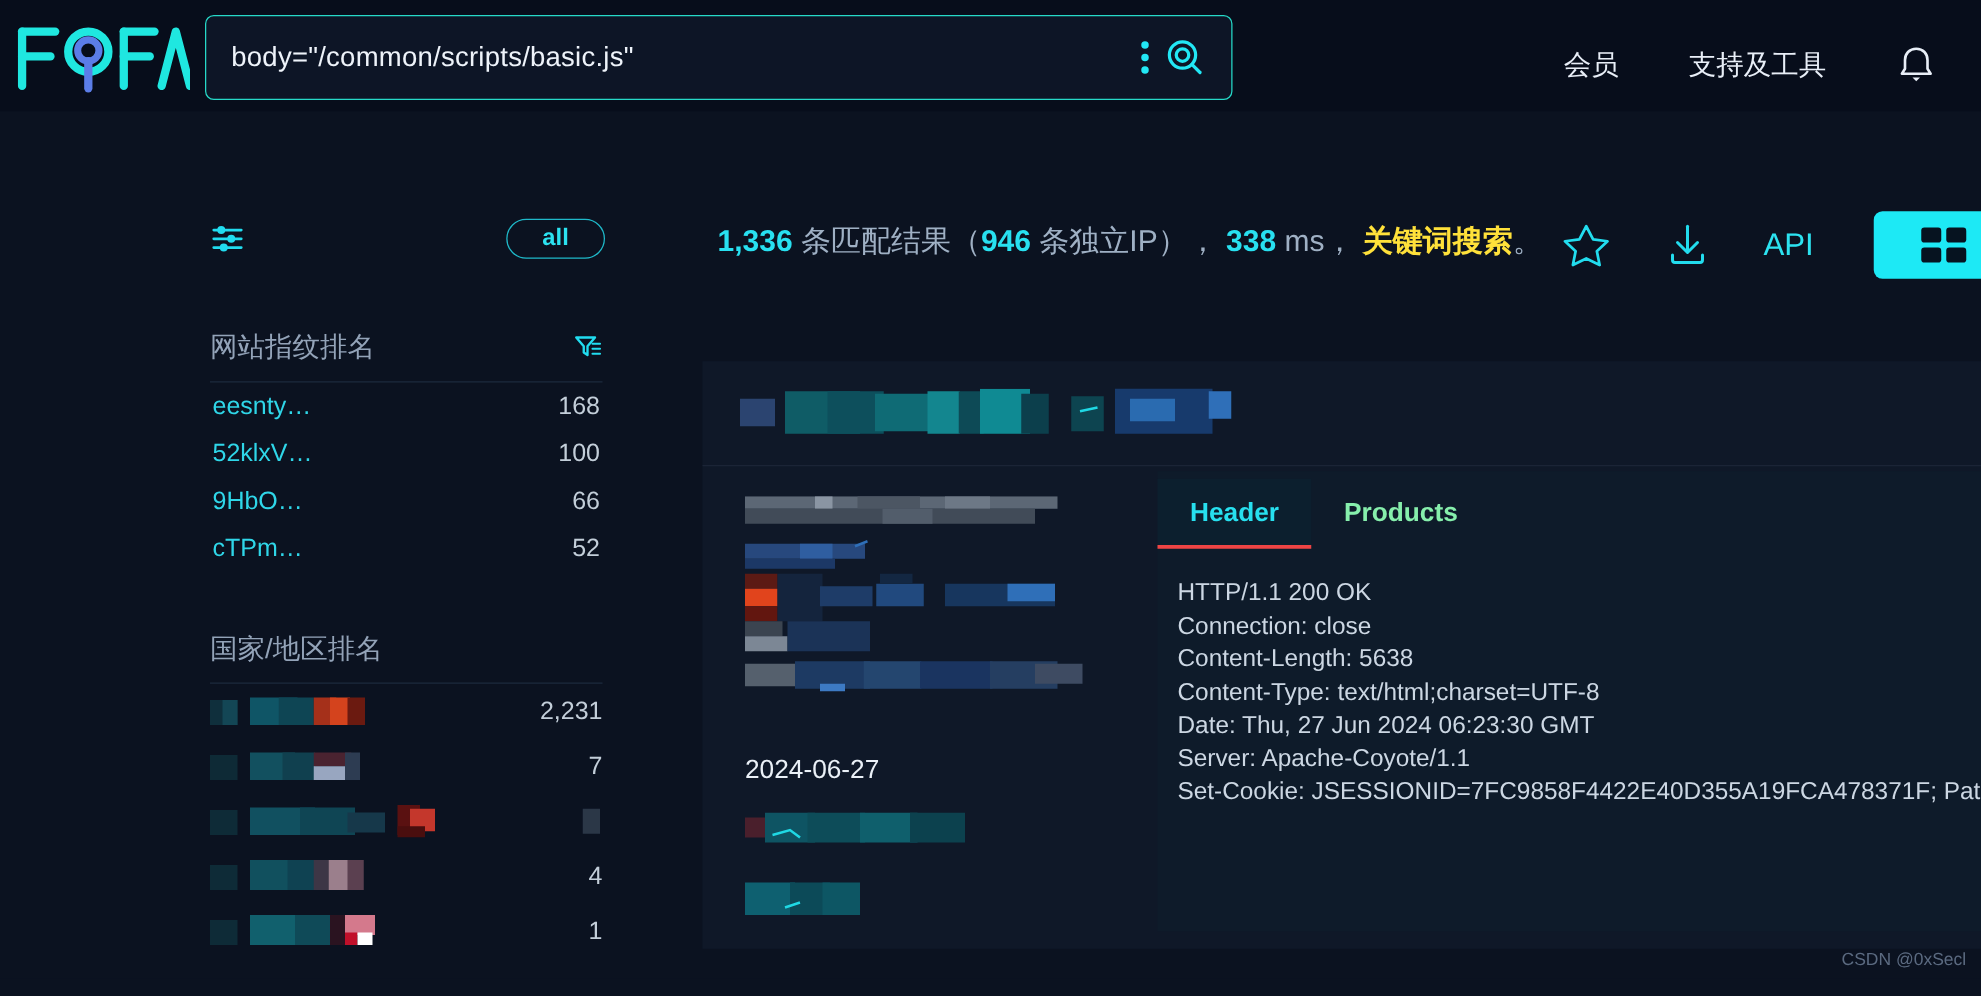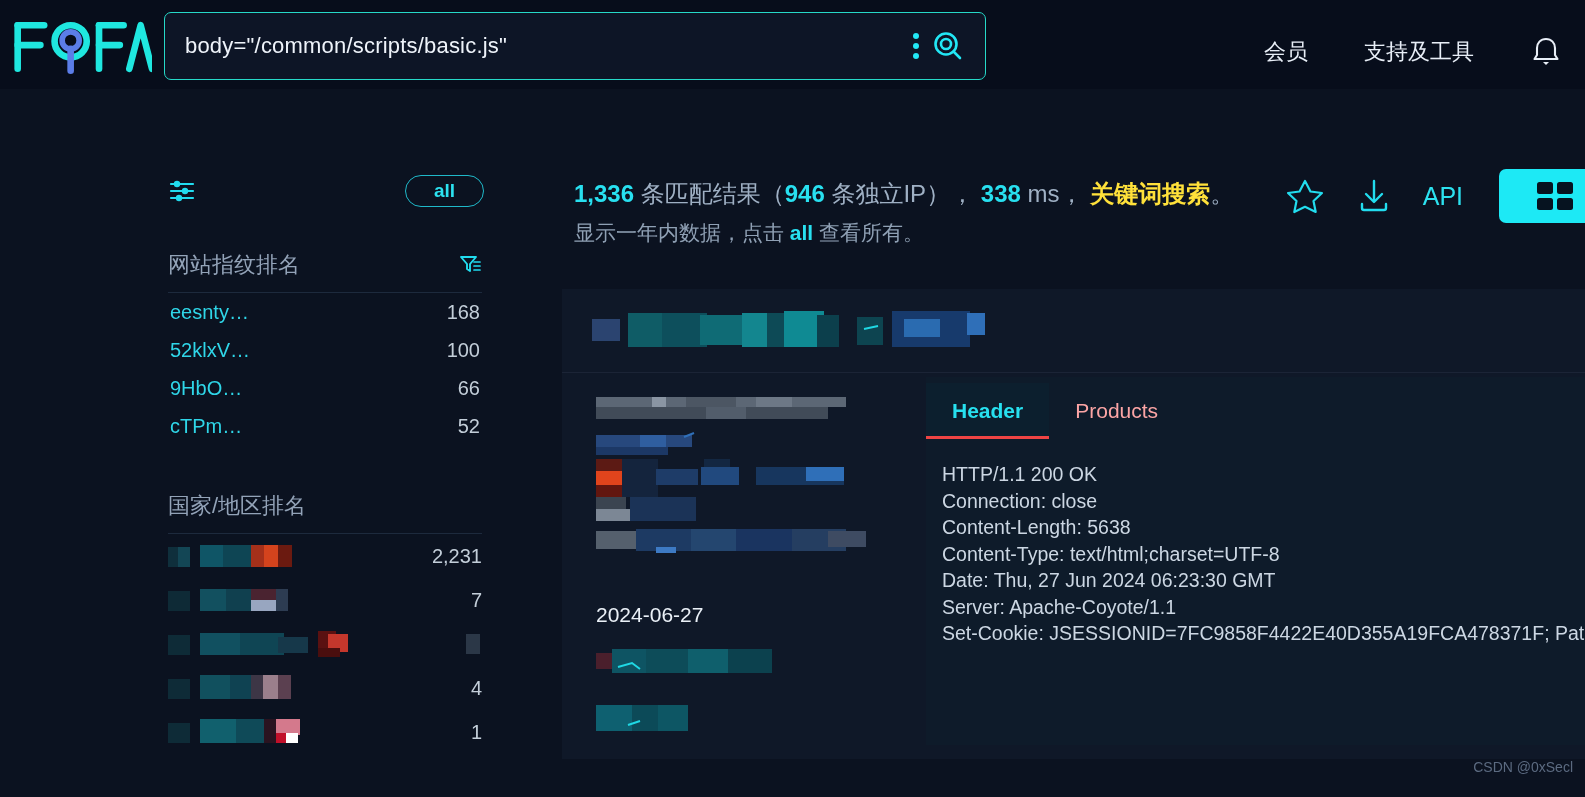--- a/index.html
+++ b/index.html
@@ -40,21 +40,21 @@
     padding: 0 10px 0 20px;
     letter-spacing: .2px;
   }
   .search-actions { display: flex; align-items: center; gap: 14px; padding-right: 22px; }
   .dots-icon { width: 6px; height: 26px; display: flex; flex-direction: column;
                justify-content: space-between; align-items: center; cursor: pointer; }
   .dots-icon i { display: block; width: 6px; height: 6px; border-radius: 50%; background: #22e7f5; }
   .search-go { cursor: pointer; line-height: 0; }
 
   .header-nav {
-    position: absolute; right: 23px; top: 0; height: 103px;
+    position: absolute; right: 36px; top: 0; height: 103px;
     display: flex; align-items: center; gap: 56px;
   }
   .nav-link { color: #e8eef7; font-size: 22px; cursor: pointer; white-space: nowrap; }
   .bell { cursor: pointer; line-height: 0; }
 
   
   .content { position: absolute; left: 0; top: 89px; width: 1585px; height: 694px; background: #0b1220; }
 
   
   .sidebar { position: absolute; left: 160px; top: 0; width: 330px; }
@@ -63,21 +63,21 @@
     height: 48px; padding: 0 6px 0 8px; margin-top: 78px;
   }
   .slider-icon { cursor: pointer; line-height: 0; }
   .all-pill {
     border: 1.4px solid #1fb9c9; border-radius: 16px;
     color: #2ce2f0; font-size: 19px; font-weight: bold;
     padding: 4px 28px; cursor: pointer; background: transparent;
     font-family: "Liberation Sans", sans-serif;
   }
 
-  .panel { margin-top: 35px; padding: 0 8px; }
+  .panel { margin-top: 48px; padding: 0 8px; }
   .panel-head {
     display: flex; align-items: center; justify-content: space-between;
     padding-bottom: 12px;
   }
   .panel-title { color: #93a3b8; font-size: 22px; }
   .funnel { cursor: pointer; line-height: 0; }
   .rule { height: 1px; background: #1d2a3d; width: 100%; }
 
   .row {
     display: flex; align-items: center; justify-content: space-between;
@@ -94,21 +94,21 @@
   .main { position: absolute; left: 560px; top: 0; right: 0; }
   .summary { padding: 88px 0 0 14px; }
   .summary-line1 { font-size: 24px; color: #9fb0c4; line-height: 1.45; }
   .summary-line2 { font-size: 21px; color: #8fa0b4; line-height: 1.6; margin-top: 4px; }
   .n-cyan { color: #28e0f0; font-weight: bold; }
   .n-yellow { color: #ffe13a; font-weight: bold; cursor: pointer; }
   .n-all { color: #28e0f0; font-weight: bold; cursor: pointer; }
 
   .tools {
     position: absolute; right: 0; top: 80px;
-    display: flex; align-items: center; gap: 30px;
+    display: flex; align-items: center; gap: 42px;
   }
   .tool-icon { cursor: pointer; line-height: 0; }
   .api-btn { color: #2ce2f0; font-size: 25px; cursor: pointer; }
   .grid-btn {
     width: 86px; height: 54px; background: #1de9f5; border-radius: 7px 0 0 7px;
     display: flex; align-items: center; justify-content: flex-end;
     padding-right: 8px; cursor: pointer; margin-left: 6px;
   }
 
   .card {
@@ -124,21 +124,21 @@
 
   .detail { position: absolute; left: 364px; top: 4px; right: 0; bottom: 14px;
             background: #0e1b2a; }
   .tabs { display: flex; align-items: flex-end; height: 62px; padding-left: 0; }
   .tab {
     font-size: 21px; font-weight: bold; color: #27e0ef;
     padding: 0 26px; height: 56px; line-height: 56px;
     background: #0c1f2e; border-bottom: 3px solid #ef4444; cursor: pointer;
   }
   .tab.inactive {
-    color: #fca5a5; font-weight: normal; background: transparent; border-bottom: 3px solid transparent;
+    color: #86efac; font-weight: bold; background: transparent; border-bottom: 3px solid transparent;
   }
   .hdr-lines { padding: 22px 0 0 16px; }
   .hdr-line { color: #ccd7e3; font-size: 19.5px; line-height: 1.36; white-space: nowrap; }
 
   .watermark {
     position: absolute; right: 12px; bottom: 8px;
     color: #5b6a80; font-size: 14px;
   }
 </style>
 </head>
@@ -331,23 +331,20 @@
     <div class="main">
 
       <div class="summary">
         <div class="summary-line1">
           <span class="n-cyan">1,336</span>
           <span>条匹配结果（</span><span class="n-cyan">946</span>
           <span>条独立IP），</span>
           <span class="n-cyan">338</span>
           <span>ms，</span>
           <span class="n-yellow">关键词搜索</span><span>。</span>
-        </div>
-        <div class="summary-line2">
-          <span>显示一年内数据，点击 </span><span class="n-all">all</span><span> 查看所有。</span>
         </div>
       </div>
 
       <div class="tools">
         <span class="tool-icon">
           <svg width="40" height="40" viewBox="0 0 40 40">
             <path d="M20 5 L25.5 15.5 L37 17 L28.5 25 L30.7 36 L20 30.8 L9.3 36 L11.5 25 L3 17 L14.5 15.5 Z" stroke="#22dcee" stroke-width="2.2" fill="none" stroke-linejoin="round"></path>
           </svg>
         </span>
         <span class="tool-icon">

